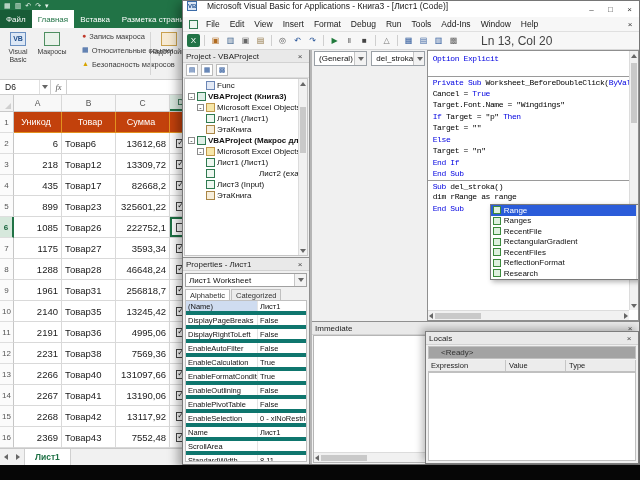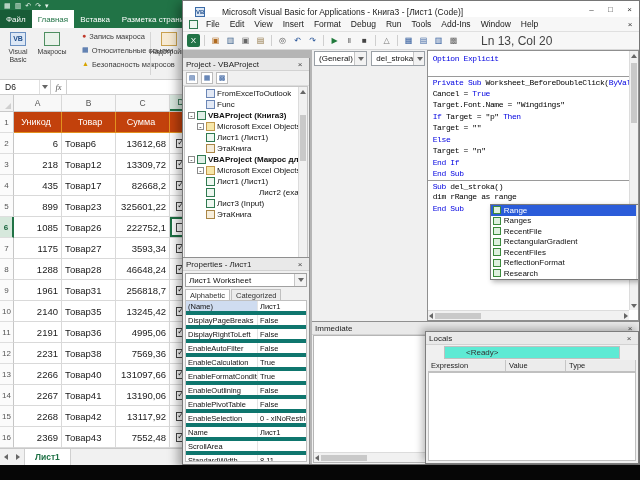--- a/index.html
+++ b/index.html
@@ -71,21 +71,21 @@
   .sb-arr{height:9px;display:flex;align-items:center;justify-content:center}
   .sb-bottom{position:absolute;bottom:0;left:0;right:0}
   .sb-thumb{position:absolute;left:1px;right:1px;background:#c9c9c9}
   .hsb{position:absolute;left:0;bottom:0;height:10px;background:#f1f1f1;border-top:1px solid #dcdcdc;
     display:flex;align-items:center;justify-content:space-between;padding:0 1px}
   .hsb-thumb{height:6px;width:46px;background:#c9c9c9;margin-left:2px;margin-right:auto}
 
   
   .vba{position:absolute;left:182px;top:0;width:458px;height:465px;background:#f0f0f0;
     border:1px solid #767676;box-shadow:-4px 4px 10px rgba(0,0,0,.35);display:flex;flex-direction:column}
-  .vba-title{height:16px;background:#fff;display:flex;align-items:flex-end;gap:17px;padding-left:12px;
+  .vba-title{height:16px;background:#fff;display:flex;align-items:flex-start;gap:10px;padding-left:4px;
     font-size:8.5px;color:#1a1a1a}
   .vba-appicon{width:10px;height:10px;background:#dce7f5;border:1px solid #3c6ca8;
     font:700 6px/9px "Liberation Sans",sans-serif;color:#1f4e8c;text-align:center;flex:none}
   .vba-title-text{white-space:nowrap;overflow:hidden}
   .win-btns{margin-left:auto;display:flex;align-self:stretch}
   .wbtn{width:19px;display:flex;align-items:center;justify-content:center;font-size:8px;color:#333}
   .vba-menu{height:15px;background:#f7f7f7;border-bottom:1px solid #e0e0e0;display:flex;align-items:center;
     font-size:8.5px;color:#1a1a1a;padding-left:3px}
   .child-icon{width:9px;height:9px;background:#eef7f0;border:1px solid #2f7a50;margin:0 3px;flex:none}
   .menu-item{padding:0 5px;white-space:nowrap}
@@ -96,21 +96,21 @@
     border-radius:2px;line-height:1}
   .tbsep{width:1px;height:11px;background:#cfcfcf;margin:0 2px}
   .lncol{font-size:12px;color:#444;margin-left:19px;white-space:nowrap}
   .vba-body{flex:1;position:relative;background:#b5b5b5}
 
   .pane-title{height:13px;display:flex;align-items:center;font-size:8px;color:#222;background:#e9e9e9;
     border-bottom:1px solid #d2d2d2;padding:0 3px}
   .pane-title-text{white-space:nowrap;overflow:hidden}
   .pane-x{margin-left:auto;width:12px;text-align:center;font-size:8px;color:#444}
 
-  .proj{position:absolute;left:0;top:8px;width:127px;height:207px;background:#f0f0f0;
+  .proj{position:absolute;left:0;top:0;width:127px;height:207px;background:#f0f0f0;
     border-right:1px solid #8f8f8f;display:flex;flex-direction:column}
   .proj-tools{height:15px;display:flex;align-items:center;gap:3px;padding-left:3px;border-bottom:1px solid #dcdcdc}
   .ptool{width:12px;height:12px;border:1px solid #bbb;background:#fff;color:#2b579a;font-size:7px;
     display:flex;align-items:center;justify-content:center}
   .tree{flex:1;background:#fff;border:1px solid #c6c6c6;margin:0 1px 1px;position:relative;overflow:hidden;font-size:8px}
   .tree-items{padding-top:1px;padding-right:9px}
   .titem{height:11px;display:flex;align-items:center;gap:2px;white-space:nowrap;overflow:hidden;color:#111}
   .texp{width:7px;height:7px;border:1px solid #8a8a8a;background:#fff;color:#222;font-size:7px;line-height:5px;
     text-align:center;flex:none}
   .ticon{width:9px;height:9px;border:1px solid;flex:none}
@@ -157,22 +157,22 @@
   .is-icon{width:8px;height:8px;background:#dff0df;border:1px solid #3c8a3c;flex:none}
   .intelli-sb{width:9px}
 
   .imm{position:absolute;left:129px;top:271px;right:0;bottom:0;background:#f0f0f0;
     border-top:1px solid #8f8f8f;display:flex;flex-direction:column}
   .imm-body{flex:1;background:#fff;border:1px solid #b5b5b5;margin:0 1px 1px;position:relative}
   .imm-hsb{right:0}
 
   .locals{position:absolute;left:242px;top:281px;right:0;bottom:0;background:#f0f0f0;
     border:1px solid #7d7d7d;box-shadow:-3px -3px 7px rgba(0,0,0,.25);display:flex;flex-direction:column;z-index:7}
-  .loc-ctx{height:13px;background:#5eead4;border:1px solid #c0c0c0;margin:1px 18px;font-size:8px;
-    display:flex;align-items:center;padding-left:21px;color:#333}
+  .loc-ctx{height:13px;background:#a3a3a3;border:1px solid #c0c0c0;margin:1px 2px;font-size:8px;
+    display:flex;align-items:center;padding-left:12px;color:#333}
   .loc-heads{height:12px;display:flex;font-size:7.5px;background:#ececec;border-bottom:1px solid #c0c0c0;
     margin:0 2px;color:#222}
   .loc-h{border-right:1px solid #c6c6c6;padding:1px 3px;white-space:nowrap;overflow:hidden}
   .lh0{width:78px}.lh1{width:60px}.lh2{flex:1}
   .loc-body{flex:1;background:#fff;margin:0 2px 2px;border:1px solid #c0c0c0}
 
   .taskbar{position:absolute;left:0;right:0;bottom:0;height:15px;background:#060606;z-index:30}
 </style>
 </head>
 <body>
@@ -428,24 +428,20 @@
           <span class="pane-title-text">Project - VBAProject</span>
           <span class="pane-x">×</span>
         </div>
         <div class="proj-tools" id="projTools">
             <div class="ptool">▤</div>
             <div class="ptool">▦</div>
             <div class="ptool">▩</div>
           </div>
         <div class="tree">
           <div class="tree-items" id="vbaTreeItems">
-              <div class="titem" style="padding-left: 21px;">
-                <div class="ticon ti-module"></div>
-                <div class="tlabel">FromExcelToOutlook</div>
-              </div>
               <div class="titem" style="padding-left: 21px;">
                 <div class="ticon ti-module"></div>
                 <div class="tlabel">Func</div>
               </div>
               <div class="titem" style="padding-left: 3px;">
                 <div class="texp">-</div>
                 <div class="ticon ti-project"></div>
                 <div class="tlabel" style="font-weight: bold;">VBAProject (Книга3)</div>
               </div>
               <div class="titem" style="padding-left: 12px;">

